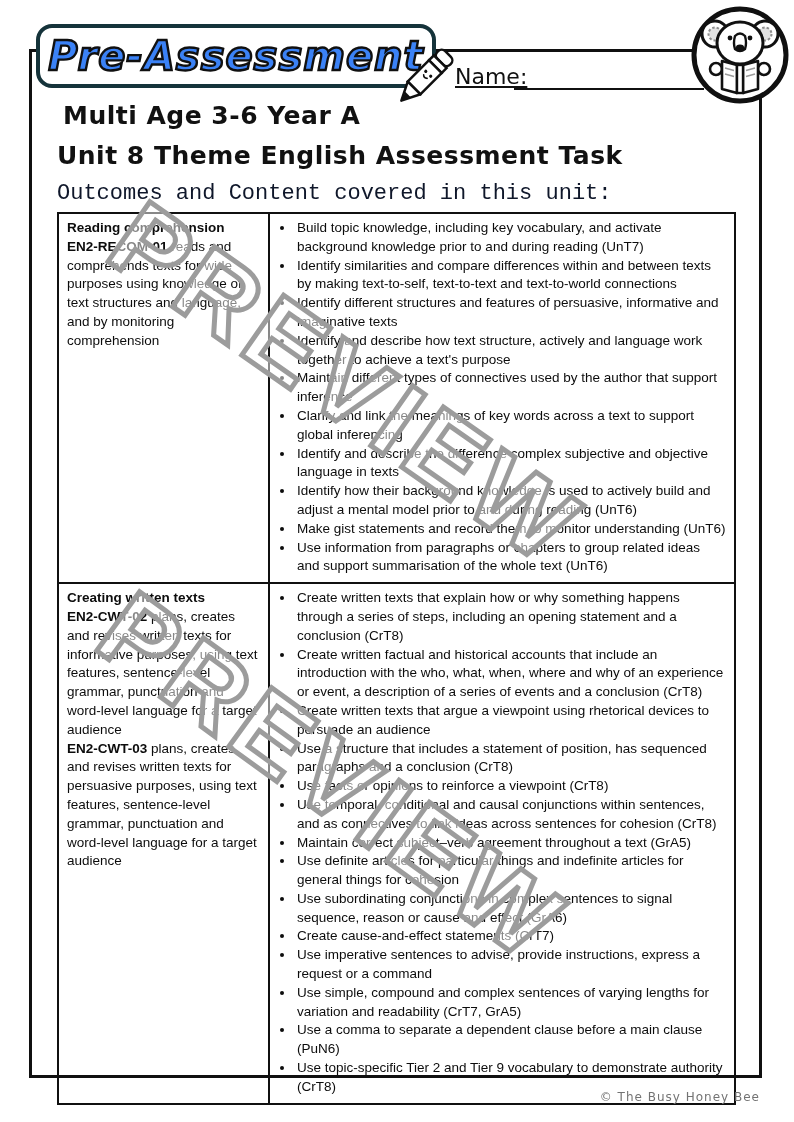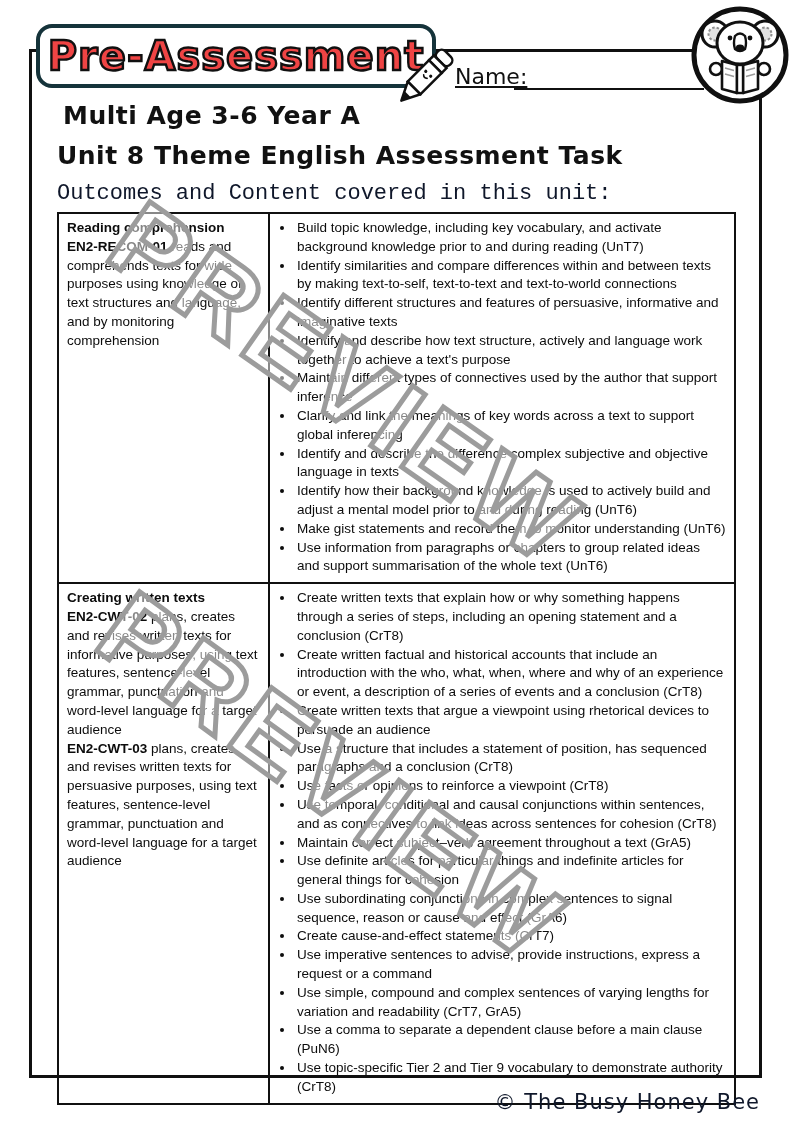--- a/index.html
+++ b/index.html
@@ -16,24 +16,25 @@
   }
 
   
   .badge {
     position:absolute; left:36px; top:24px; width:400px; height:64px;
     background:#fff; border:4px solid #15333a; border-radius:16px;
     display:flex; align-items:center; justify-content:center; z-index:5;
   }
   .badge-text {
     font-family:"DejaVu Sans", sans-serif; font-weight:800; font-size:40px;
-    letter-spacing:1px; color:#ef4444;
+    letter-spacing:1px; color:#3b82f6;
     -webkit-text-stroke:2.4px #101010;
     text-shadow:0 0 1px #101010;
     white-space:nowrap;
+    font-style:italic;
   }
   .pencil {
     position:absolute; left:388px; top:42px; width:72px; height:72px; z-index:6;
   }
 
   
   .koala {
     position:absolute; left:690px; top:5px; width:100px; height:100px; z-index:6;
   }
 
@@ -85,22 +86,22 @@
     font-size:106px; letter-spacing:8px; white-space:nowrap;
     color:rgba(255,255,255,0.5);
     -webkit-text-stroke:5px #9c9c9c;
     transform-origin:left top;
   }
   .wm-1 { left:158px; top:178px; transform:rotate(35deg); }
   .wm-2 { left:148px; top:568px; transform:rotate(36deg); }
 
   
   .footer-credit {
-    position:absolute; right:34px; top:1090px; font-size:21px;
-    font-family:"DejaVu Sans", sans-serif; color:#0f172a; letter-spacing:1px;
+    position:absolute; right:34px; top:1090px; font-size:12px;
+    font-family:"DejaVu Sans", sans-serif; color:#737373; letter-spacing:1px;
   }
 </style>
 </head>
 <body>
 
 <div class="page-border"></div>
 
 <div class="badge">
   <span class="badge-text">Pre-Assessment</span>
 </div>

